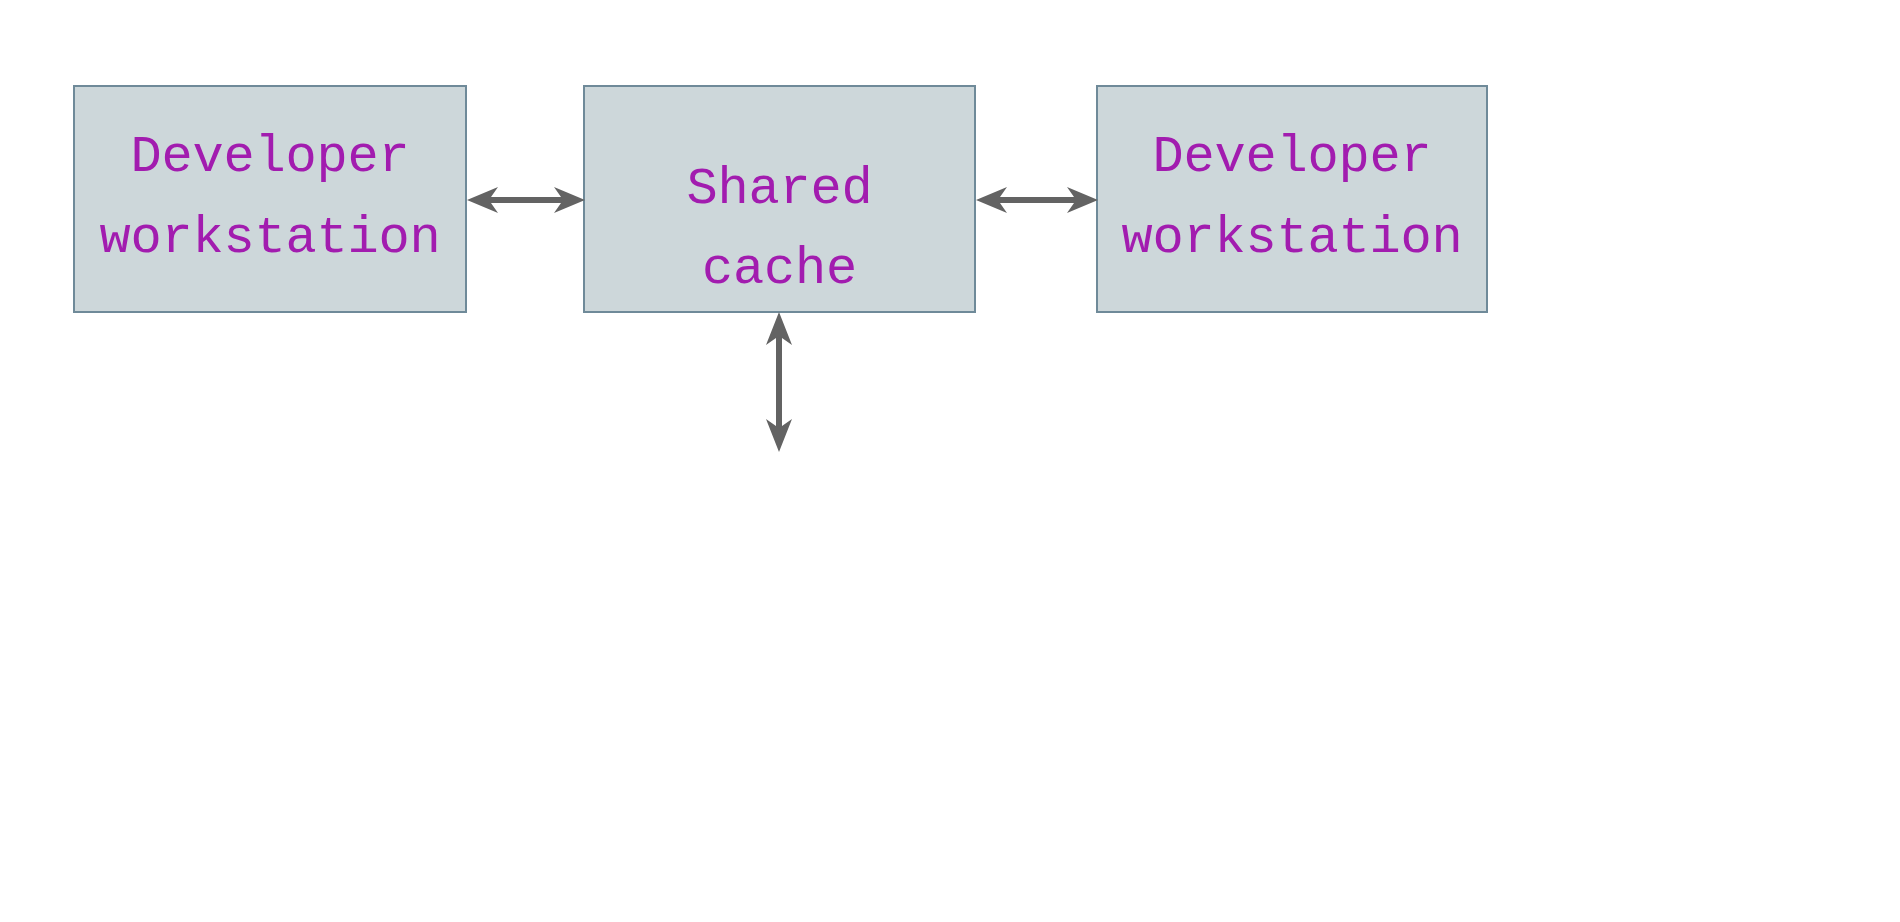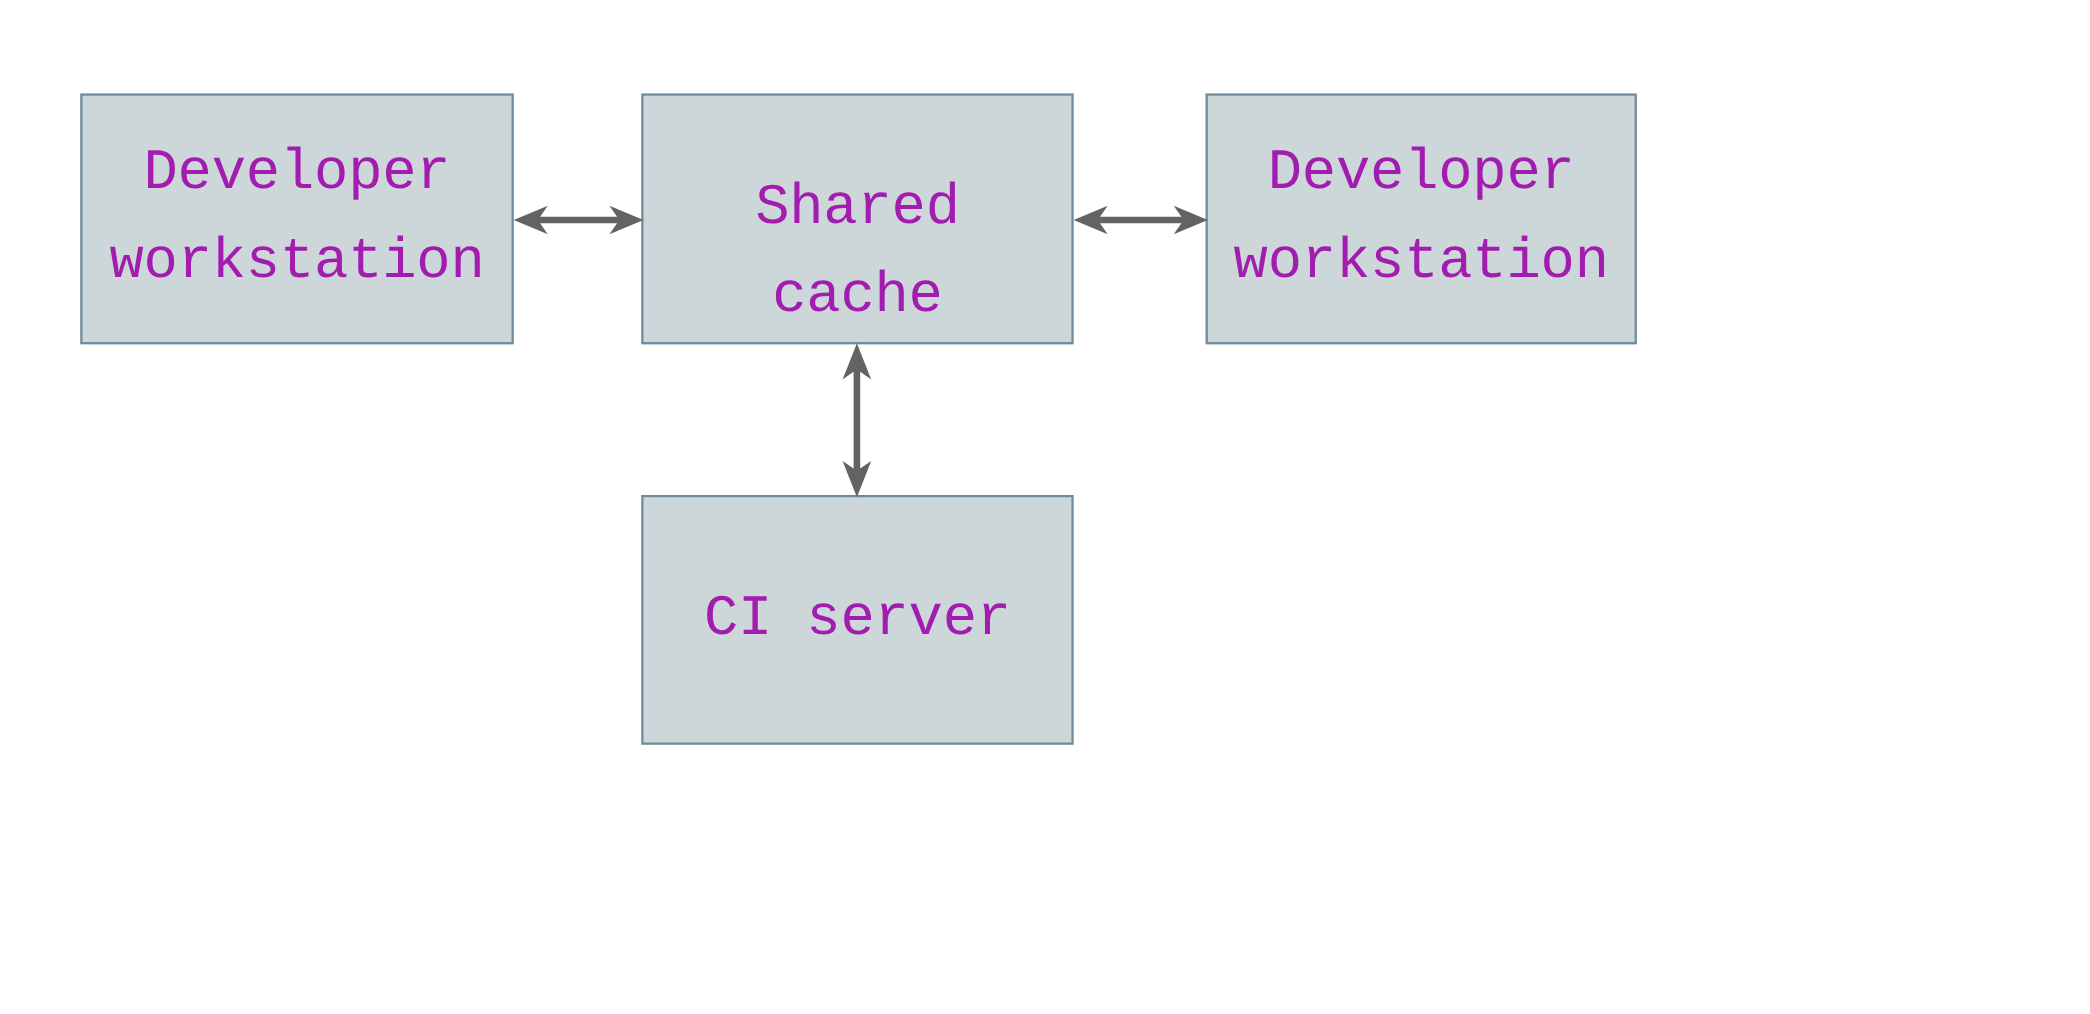--- a/index.html
+++ b/index.html
@@ -71,23 +71,20 @@
   <div class="node" id="node-shared">
     <span class="node-label">Shared
 cache</span>
   </div>
 
   <div class="node" id="node-dev-right">
     <span class="node-label">Developer
 workstation</span>
   </div>
 
-  <div class="node" id="node-ci">
-    <span class="node-label">CI server</span>
-  </div>
 
   <svg class="edge-svg" id="edge-left-shared" viewBox="0 0 118 56">
     <path class="edge-shape" d="M 0,28
              L 31,15
              L 24,25
              L 94,25
              L 87,15
              L 118,28
              L 87,41
              L 94,31

